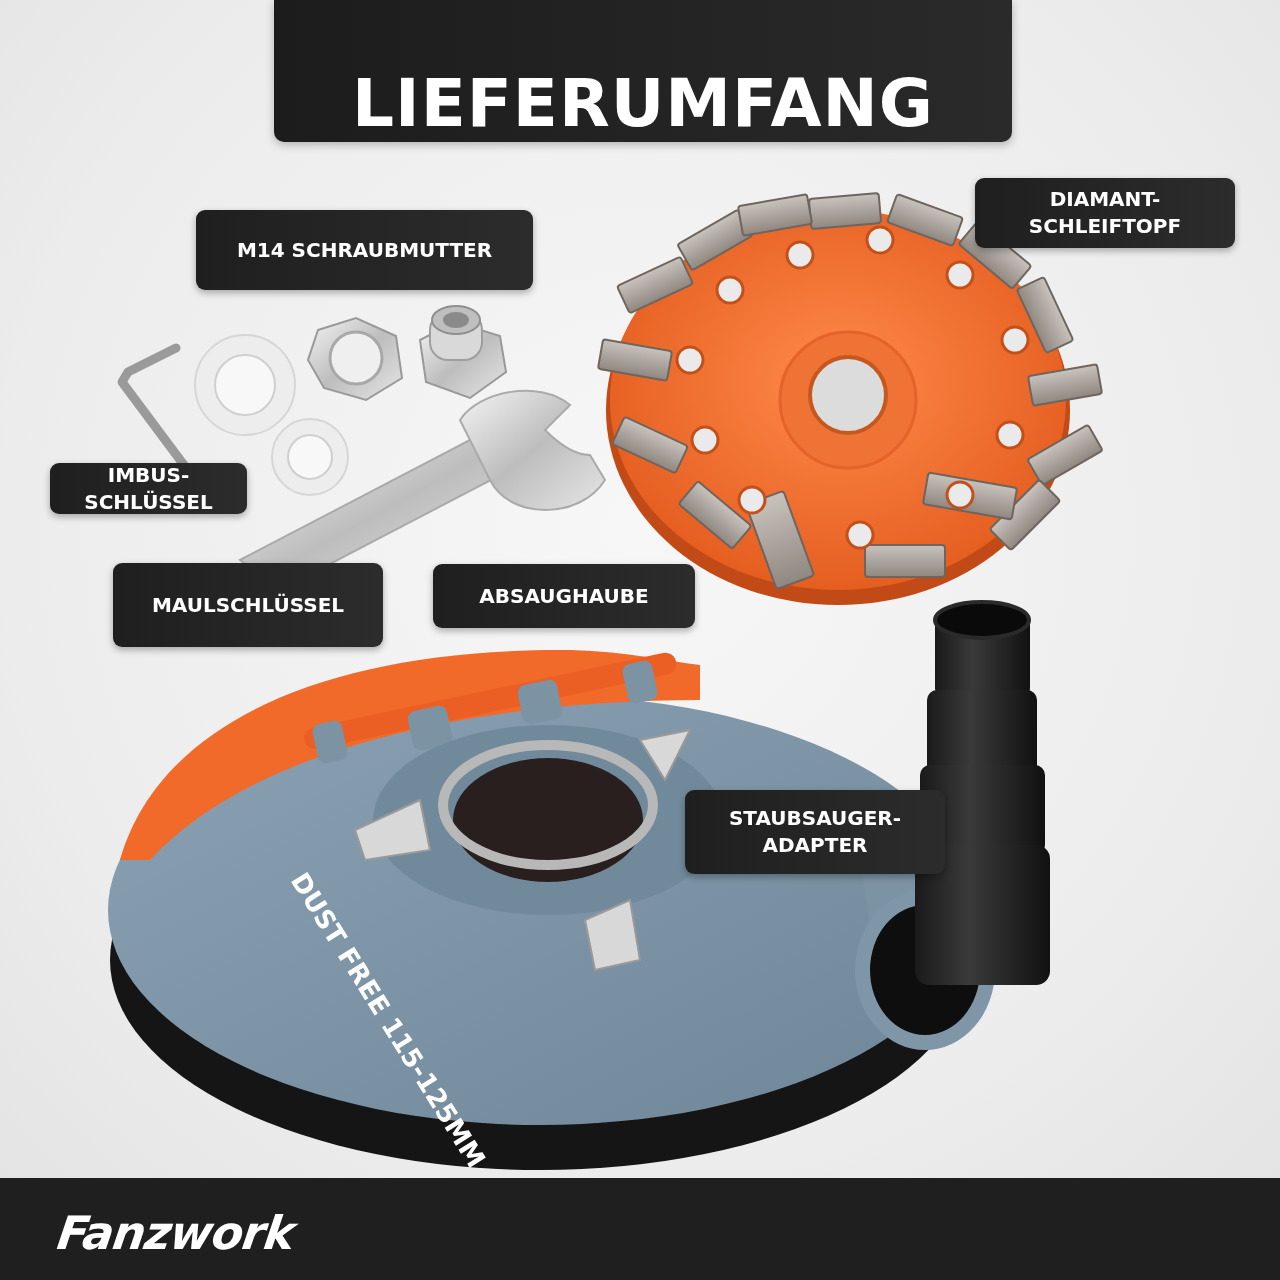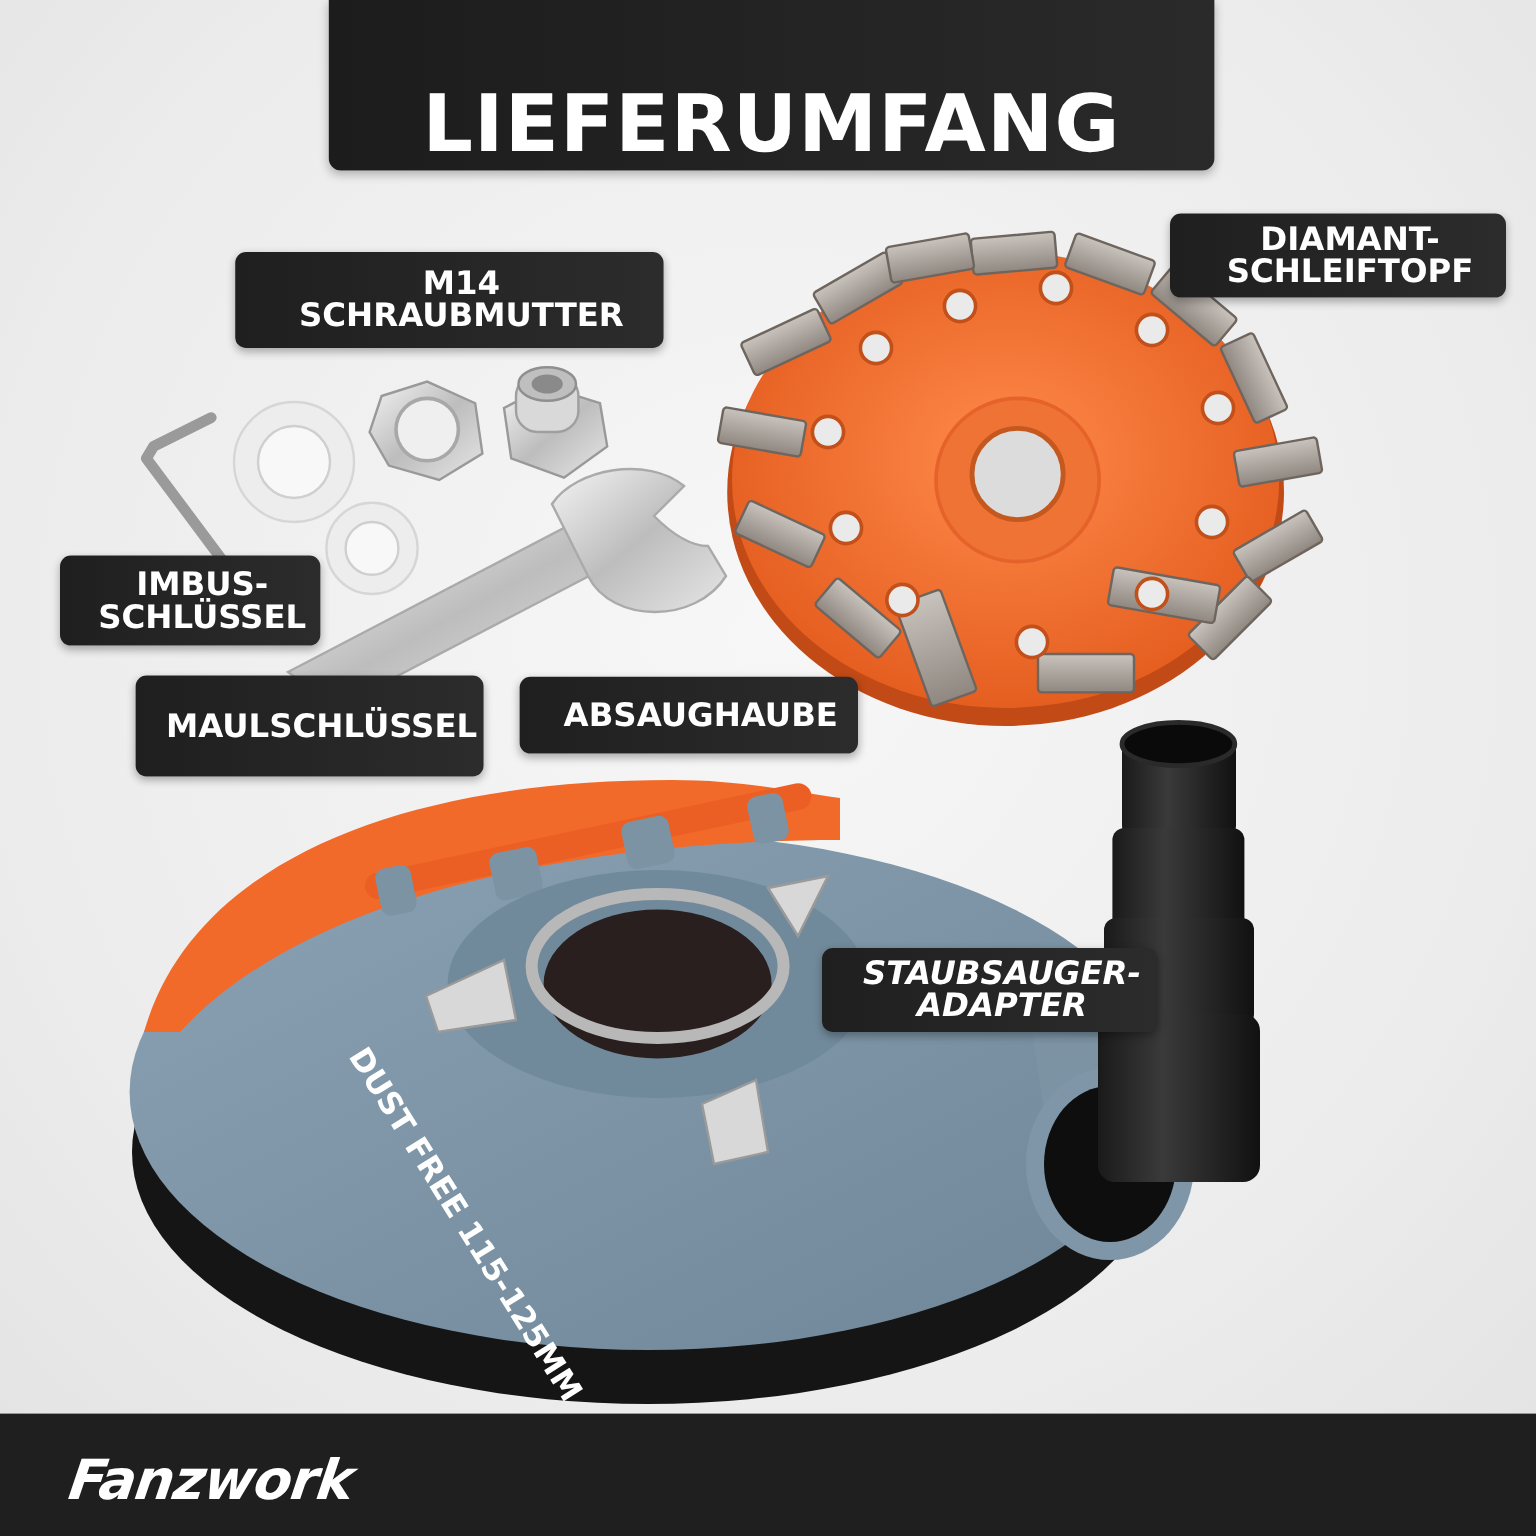--- a/index.html
+++ b/index.html
@@ -19,23 +19,23 @@
     box-shadow: 0 3px 8px rgba(0,0,0,0.25);
     display: flex; align-items: flex-end; justify-content: center;
   }
   .title-text {
     color: #ffffff; font-weight: bold; font-size: 66px; letter-spacing: 1px;
     font-family: "DejaVu Sans", sans-serif;
   }
   .label {
     position: absolute; background: linear-gradient(90deg, #1f1f1f, #2c2c2c);
     border-radius: 9px; box-shadow: 0 3px 7px rgba(0,0,0,0.3);
-    color: #fff; font-weight: bold; font-size: 27px; line-height: 27px;
+    color: #fff; font-weight: bold; font-size: 20px; line-height: 27px;
     display: flex; align-items: center; justify-content: center; text-align: center;
-    font-family: "DejaVu Sans", sans-serif; z-index: 5; padding-left: 20px;
+    font-family: "DejaVu Sans", sans-serif; z-index: 5;
   }
   .label span { display: block; }
   .footer {
     position: absolute; left: 0; top: 1178px; width: 1280px; height: 102px;
     background: #1f1f1f;
   }
   .logo {
     position: absolute; left: 58px; top: 28px; color: #fff;
     font-family: "DejaVu Sans", sans-serif; font-weight: bold; font-style: italic;
     font-size: 46px; letter-spacing: -1px; transform: skewX(-8deg);
@@ -189,36 +189,36 @@
     </div>
   </div>
 
   <div class="label" style="left:975px; top:178px; width:260px; height:70px;">
     <div>
       <span>DIAMANT-</span>
       <span>SCHLEIFTOPF</span>
     </div>
   </div>
 
-  <div class="label" style="left:50px; top:463px; width:197px; height:75px;">
+  <div class="label" style="left:50px; top:463px; width:197px; height:51px;">
     <div>
       <span>IMBUS-</span>
       <span>SCHLÜSSEL</span>
     </div>
   </div>
 
   <div class="label" style="left:77px; top:563px; width:270px; height:84px;margin-left:36px;">
     <span>MAULSCHLÜSSEL</span>
   </div>
 
   <div class="label" style="left:433px; top:564px; width:262px; height:64px;">
     <span>ABSAUGHAUBE</span>
   </div>
 
-  <div class="label" style="left:685px; top:790px; width:260px; height:70px;font-style:italic;">
+  <div class="label" style="left:685px; top:790px; width:260px; height:84px;">
     <div>
       <span>STAUBSAUGER-</span>
       <span>ADAPTER</span>
     </div>
   </div>
 </div>
 
 <div class="footer">
   <span class="logo">Fanzwork</span>
 </div>

